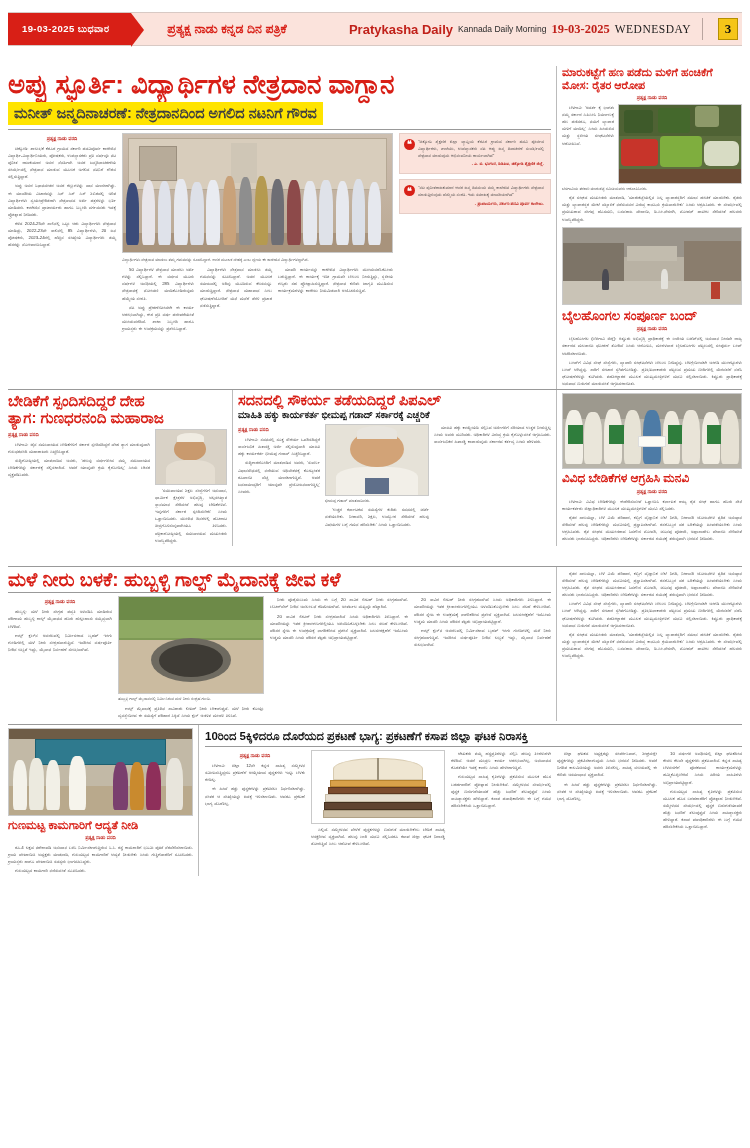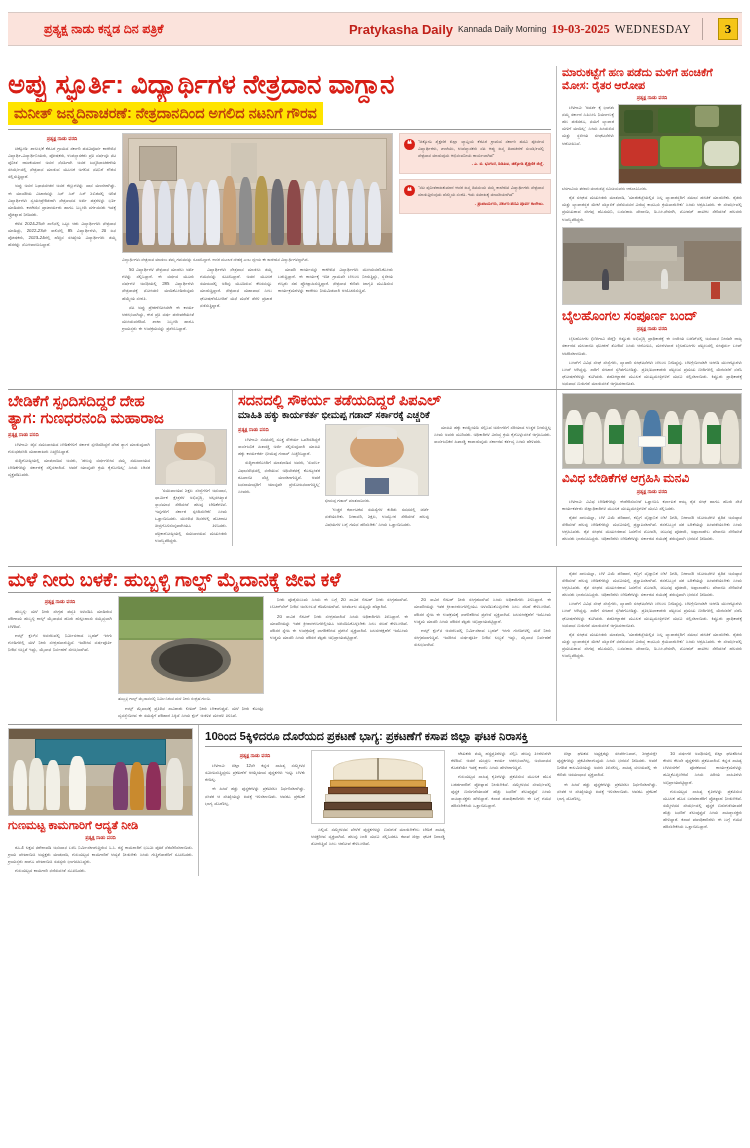--- a/index.html
+++ b/index.html
@@ -38,41 +38,42 @@
         word-spacing: .5px; }
   .kn p { margin-bottom: 2px; text-indent: 7px; }
   .cap { font-size: 4.2px; color: #444; line-height: 1.5; text-align: justify; margin-top: 2px; }
 
   
   .photo { position: relative; overflow: hidden; border: 1px solid #c9c9c9; background: #cfd6d2; }
   .fig { position: absolute; bottom: 6%; border-radius: 40% 40% 12% 12%; }
 
   
   .lead-head { font-size: 26px; padding: 4px 0 2px; }
-  .lead-sub { background: #ffe400; color: #c2410c; font-weight: bold; font-size: 14.5px;
+  .lead-sub { background: #ffe400; color: #404040; font-weight: bold; font-size: 14.5px;
               padding: 3px 6px; display: inline-block; line-height: 1.15; }
   .quote-box { background: #fbe3dc; border: 1px solid #e6cdc6; padding: 5px 6px 5px 18px;
                position: relative; font-size: 4.3px; line-height: 1.6; color: #3a3a3a;
                text-align: justify; margin-bottom: 5px; }
   .qmark { position: absolute; left: 4px; top: 5px; width: 11px; height: 11px;
            background: #d81f16; border-radius: 50%; color: #fff; font-size: 9px;
            font-weight: bold; display: flex; align-items: center; justify-content: center; }
   .qattrib { display: block; text-align: right; color: #c0211a; font-weight: bold; margin-top: 2px; }
 
   .h2 { font-size: 15px; line-height: 1.12; }
   .h2s { font-size: 9.5px; color: #111; font-weight: bold; line-height: 1.15; }
   .h3 { font-size: 19px; }
   .h4 { font-size: 11px; }
 </style>
 </head>
 <body>
 
 <div class="page">
 
   <div class="masthead">
+    <div class="date-flag">19-03-2025 ಬುಧವಾರ</div>
     <div class="mast-kan">ಪ್ರತ್ಯಕ್ಷ ನಾಡು ಕನ್ನಡ ದಿನ ಪತ್ರಿಕೆ</div>
     <div class="mast-right">
       <span class="mast-en">Pratykasha Daily</span>
       <span class="mast-sub">Kannada Daily Morning</span>
       <span class="mast-date">19-03-2025</span>
       <span class="mast-day">WEDNESDAY</span>
       <span style="width:1px;height:22px;background:#b9a49e;margin-left:6px"></span>
       <span class="pagenum">3</span>
     </div>
   </div>

